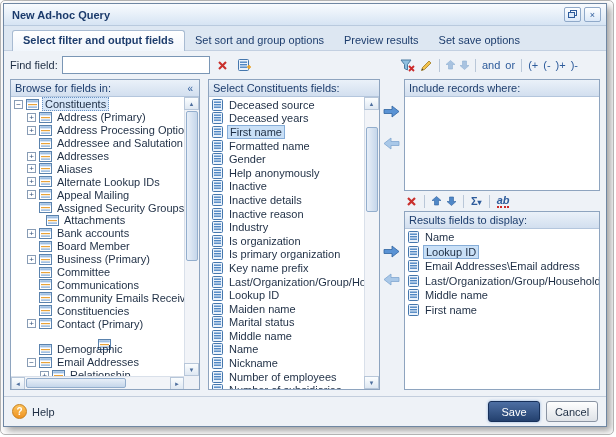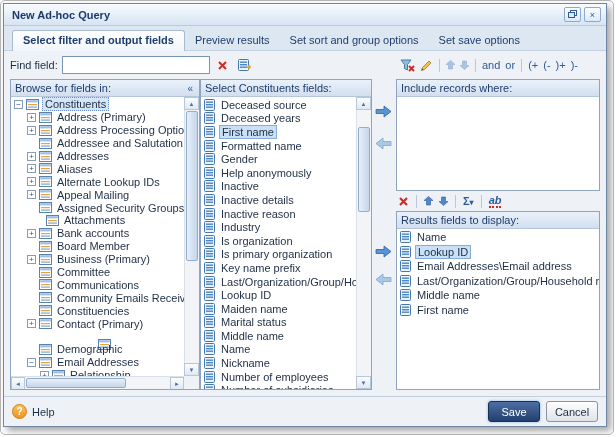--- a/index.html
+++ b/index.html
@@ -31,21 +31,21 @@
 
   
   .main { flex:1; display:flex; padding:0 6px 6px 6px; min-height:0; }
   .panel { border:1px solid #8ea4bf; background:#15803d; display:flex; flex-direction:column; min-height:0; }
   .panel-header { height:17px; flex:0 0 17px; background:linear-gradient(#eaf1f9,#d2dfef); border-bottom:1px solid #b4c6dd; font-size:11px; color:#1d3d6d; display:flex; align-items:center; padding:0 4px; white-space:nowrap; overflow:hidden; }
   .panel-header .hdr-label { flex:1; overflow:hidden; }
   .collapse-btn { font-size:10px; color:#2d5b9b; cursor:default; padding:0 2px; }
   .panel-body { flex:1; position:relative; overflow:hidden; background:#fff; }
 
   .left-panel { flex:0 0 190px; }
-  .mid-panel { flex:0 0 172px; margin-left:0; }
+  .mid-panel { flex:0 0 172px; margin-left:8px; }
   .arrowcol { flex:0 0 24px; position:relative; }
   .right-col { flex:1; display:flex; flex-direction:column; min-width:0; }
   .include-panel { flex:0 0 112px; }
   .res-toolbar { flex:0 0 20px; display:flex; align-items:center; gap:6px; padding:0 2px; }
   .results-panel { flex:1; }
 
   
   .tree-rows { position:absolute; left:0; top:0; right:15px; bottom:13px; overflow:hidden; padding-top:1px; }
   .tree-row { height:12.9px; display:flex; align-items:center; white-space:nowrap; font-size:11px; color:#1e2e44; cursor:default; }
   .tw-box { width:9px; height:9px; flex:0 0 9px; border:1px solid #889cb5; background:#fff; font-size:8px; line-height:7px; text-align:center; color:#33507a; margin-right:3px; }
@@ -101,22 +101,22 @@
               <rect x="0.5" y="2.5" width="6" height="5" fill="#dce9f8" stroke="#2d5b9b"></rect>
             </svg></span>
         </span>
       <span class="tbtn">
           <span>×</span>
         </span>
     </div>
 
     <div class="tabbar">
         <span class="tab active">Select filter and output fields</span>
+        <span class="tab">Set sort and group options</span>
         <span class="tab">Preview results</span>
-        <span class="tab">Set sort and group options</span>
         <span class="tab">Set save options</span>
       </div>
 
     <div class="toolrow">
       <div class="find-group">
         <span class="find-label">Find field:</span>
         <input class="find-input" value="" style="">
         <span class="icon-btn">
             <svg width="11" height="11">
               <path d="M2 2 L9 9 M9 2 L2 9" stroke="#c9302c" stroke-width="2.1" fill="none"></path>

